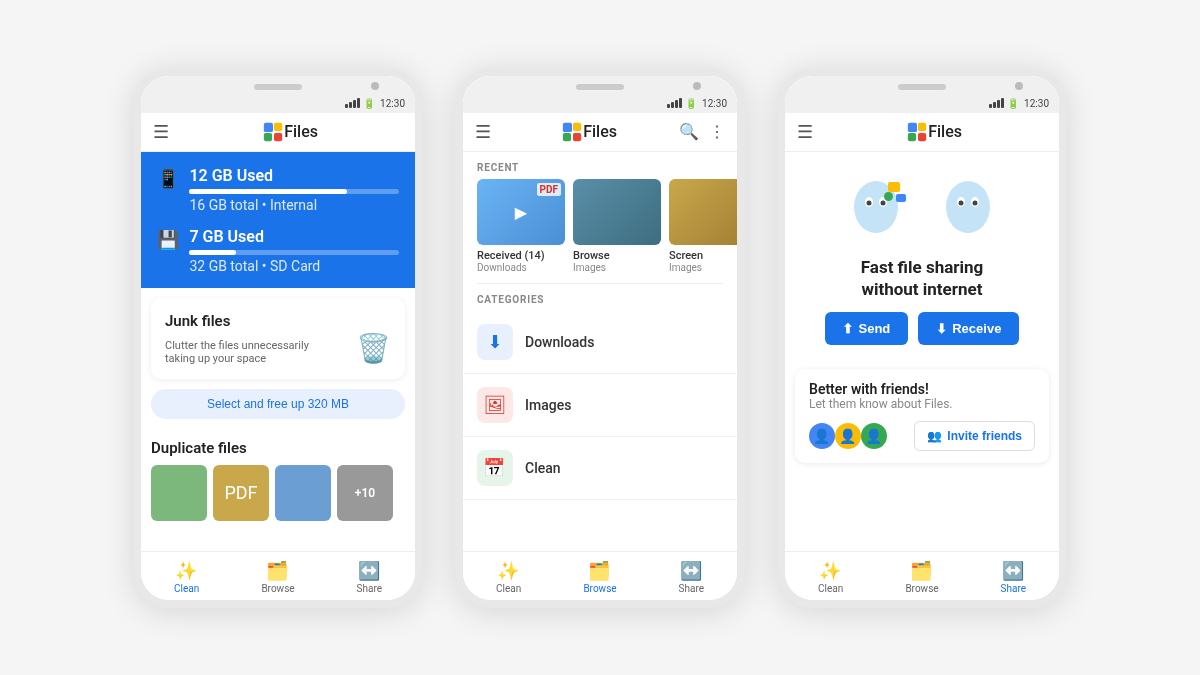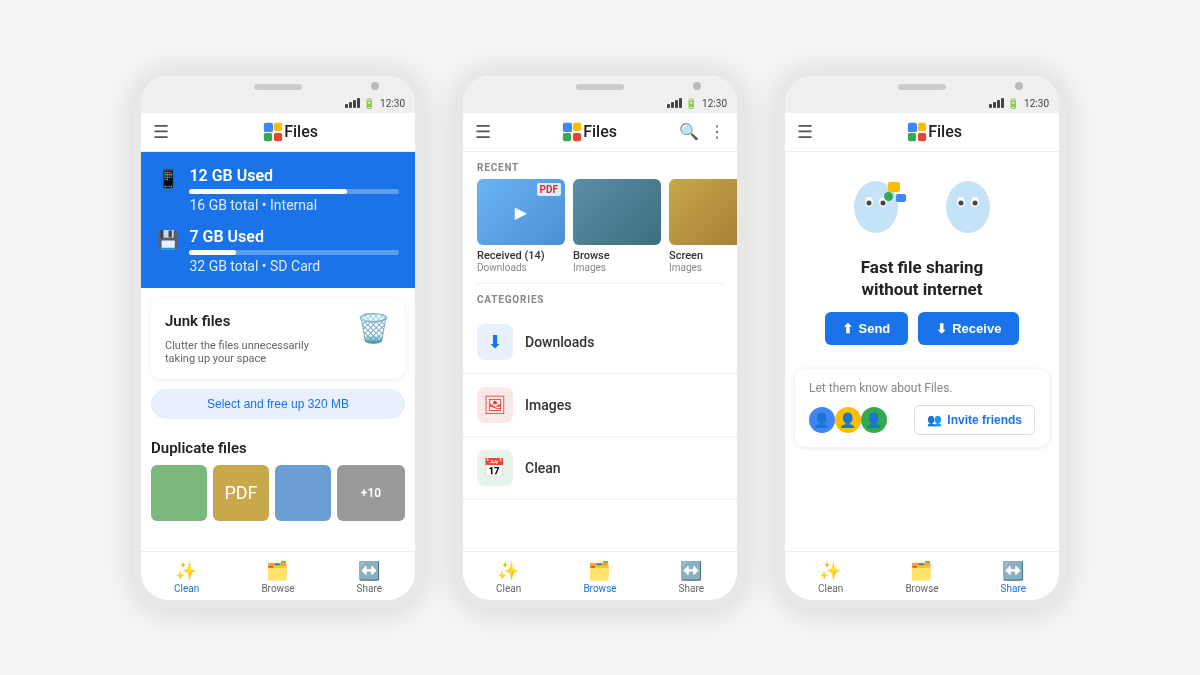--- a/index.html
+++ b/index.html
@@ -171,21 +171,21 @@
       font-size: 14px;
       opacity: 0.85;
     }
     .junk-card {
       background: #fff;
       margin: 10px;
       border-radius: 10px;
       padding: 14px;
       box-shadow: 0 1px 6px rgba(0,0,0,0.08);
       display: flex;
-      align-items: flex-start;
+      align-items: flex-end;
       gap: 10px;
     }
     .junk-info { flex: 1; }
     .junk-title { font-size: 15px; font-weight: 600; color: #222; }
     .junk-desc { font-size: 11px; color: #666; margin-top: 9px; }
     .junk-emoji { font-size: 28px; }
     .select-btn {
       margin: 0 10px 10px;
       background: #e8f0fe;
       border: none;
@@ -211,21 +211,21 @@
       gap: 6px;
       align-items: center;
     }
     .dup-thumb {
       width: 56px;
       height: 56px;
       border-radius: 6px;
       flex-shrink: 0;
     }
     .dup-thumb-more {
-      width: 68px;
+      width: 56px;
       height: 56px;
       border-radius: 6px;
       background: #999;
       display: flex;
       align-items: center;
       justify-content: center;
       color: #fff;
       font-size: 12px;
       font-weight: 600;
     }
@@ -640,20 +640,21 @@
               <span>Send</span>
             </button>
             <button class="hero-btn receive">
               <span>⬇</span>
               <span>Receive</span>
             </button>
           </div>
         </div>
 
         <div class="friends-card">
+          <div class="friends-title">Better with friends!</div>
           <div class="friends-desc">Let them know about Files.</div>
           <div class="friends-row">
             <div class="friend-avatars">
               <div class="avatar-dot" style="background:#4285F4; color:#fff;">👤</div>
               <div class="avatar-dot" style="background:#FBBC04; color:#fff;">👤</div>
               <div class="avatar-dot" style="background:#34A853; color:#fff;">👤</div>
             </div>
             <button class="invite-btn">
               <span>👥</span>
               <span>Invite friends</span>

